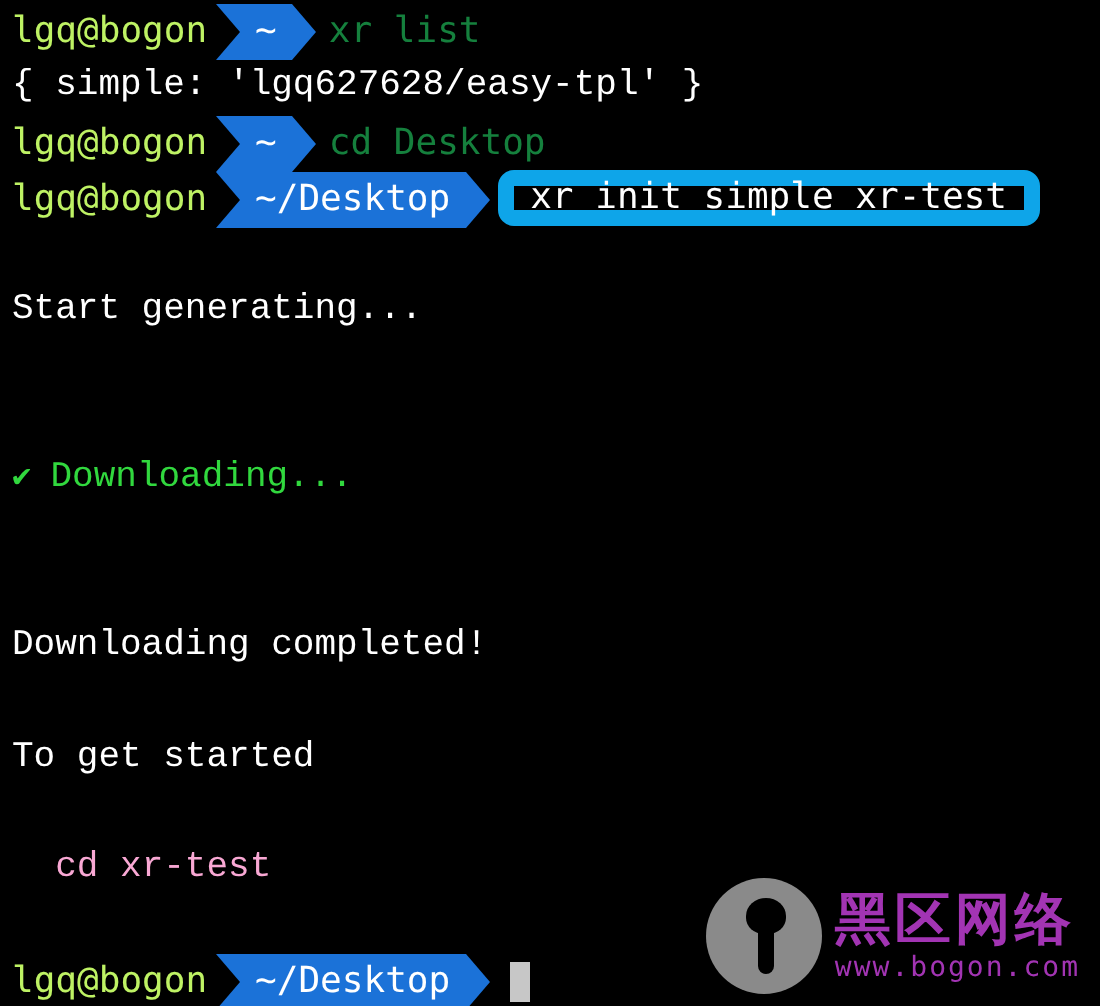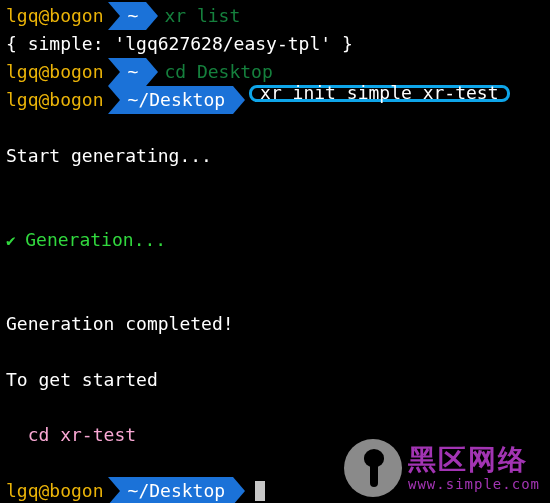--- a/index.html
+++ b/index.html
@@ -8,23 +8,23 @@
     font-family: "Menlo", "Consolas", "DejaVu Sans Mono", monospace;
     font-size: 18px;
     color: #ffffff;
     line-height: 1.55;
     width: 550px;
     height: 503px;
     overflow: hidden;
     position: relative;
     padding-top: 2px;
   }
-  .line { white-space: pre; padding: 0 6px; }
+  .line { white-space: pre; padding: 0 6px; font-family: Liberation Mono, monospace; }
   .prompt-line { display: flex; align-items: stretch; padding-left: 6px; height: 28px; }
-  .user-host { color: #eab308; padding-right: 4px; display: inline-flex; align-items: center; }
+  .user-host { color: #bef264; padding-right: 4px; display: inline-flex; align-items: center; }
   .seg {
     background: #1b72d8;
     color: #ffffff;
     padding: 0 8px 0 8px;
     display: inline-flex;
     align-items: center;
   }
   .arrow-black-to-blue {
     width: 0; height: 0;
     border-top: 14px solid transparent;
@@ -34,27 +34,27 @@
   }
   .arrow-blue-to-black {
     width: 0; height: 0;
     border-top: 14px solid transparent;
     border-bottom: 14px solid transparent;
     border-left: 12px solid #1b72d8;
     background: #000;
   }
   .cmd { color: #15803d; padding-left: 6px; display: inline-flex; align-items: center; }
   .highlight-box {
-    border: 3px solid #0ea5e9;
+    border: 8px solid #0ea5e9;
     border-radius: 8px;
     padding: 0 8px;
     margin-left: 4px;
     display: inline-flex;
     align-items: center;
-    height: 17px;
+    height: 28px;
     margin-top: -1px;
   }
   .cyan { color: #f9a8d4; }
   .green { color: #31d83e; }
   .cursor {
     display: inline-block;
     width: 10px;
     height: 20px;
     background: #c7c7c7;
     vertical-align: middle;
@@ -127,39 +127,39 @@
   <span class="arrow-blue-to-black"></span>
   <span class="highlight-box">
     <span>xr init simple xr-test</span>
   </span>
 </div>
 
 <div class="gap"></div>
 <div class="line">Start generating...</div>
 <div class="gap"></div>
 <div class="gap"></div>
-<div class="line green"><span class="check"></span><span>Generation...</span></div>
+<div class="line green"><span class="check"></span><span>Downloading...</span></div>
 <div class="gap"></div>
 <div class="gap"></div>
-<div class="line">Generation completed!</div>
+<div class="line">Downloading completed!</div>
 <div class="gap"></div>
 <div class="line">To get started</div>
 <div class="gap"></div>
 <div class="line cyan">  <span>cd xr-test</span></div>
 <div class="gap"></div>
 
 <div class="prompt-line">
   <span class="user-host"><span>lgq</span>@<span>bogon</span> </span>
   <span class="arrow-black-to-blue"></span>
   <span class="seg">~/Desktop</span>
   <span class="arrow-blue-to-black"></span>
   <span class="cmd">
       <span class="cursor"></span>
     </span>
 </div>
 
 <div class="watermark">
   <div class="wm-logo"></div>
   <div class="wm-text">
     <div class="l1">黑区网络</div>
-    <div class="l2">www.simple.com</div>
+    <div class="l2">www.bogon.com</div>
   </div>
 </div>
 
 </body></html>

